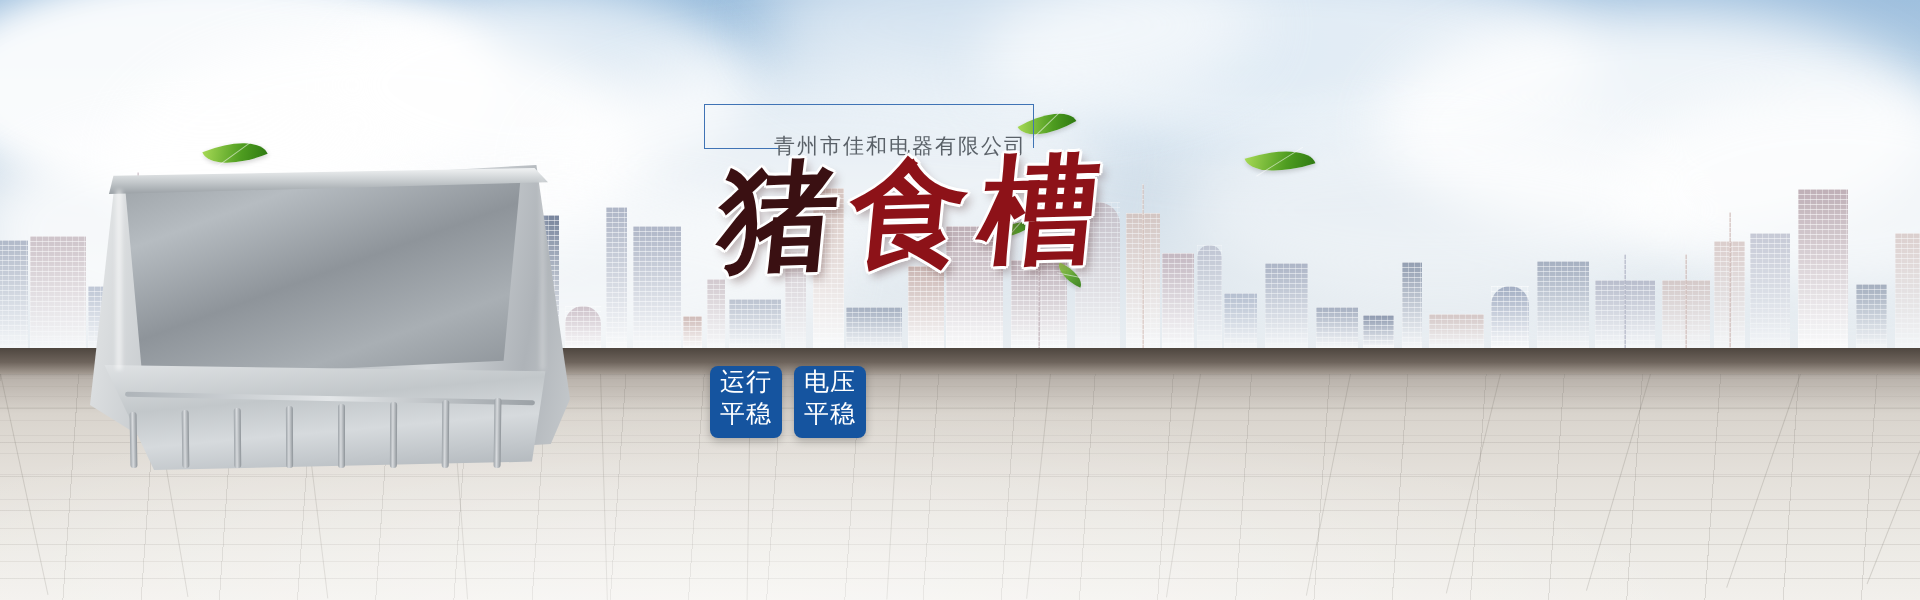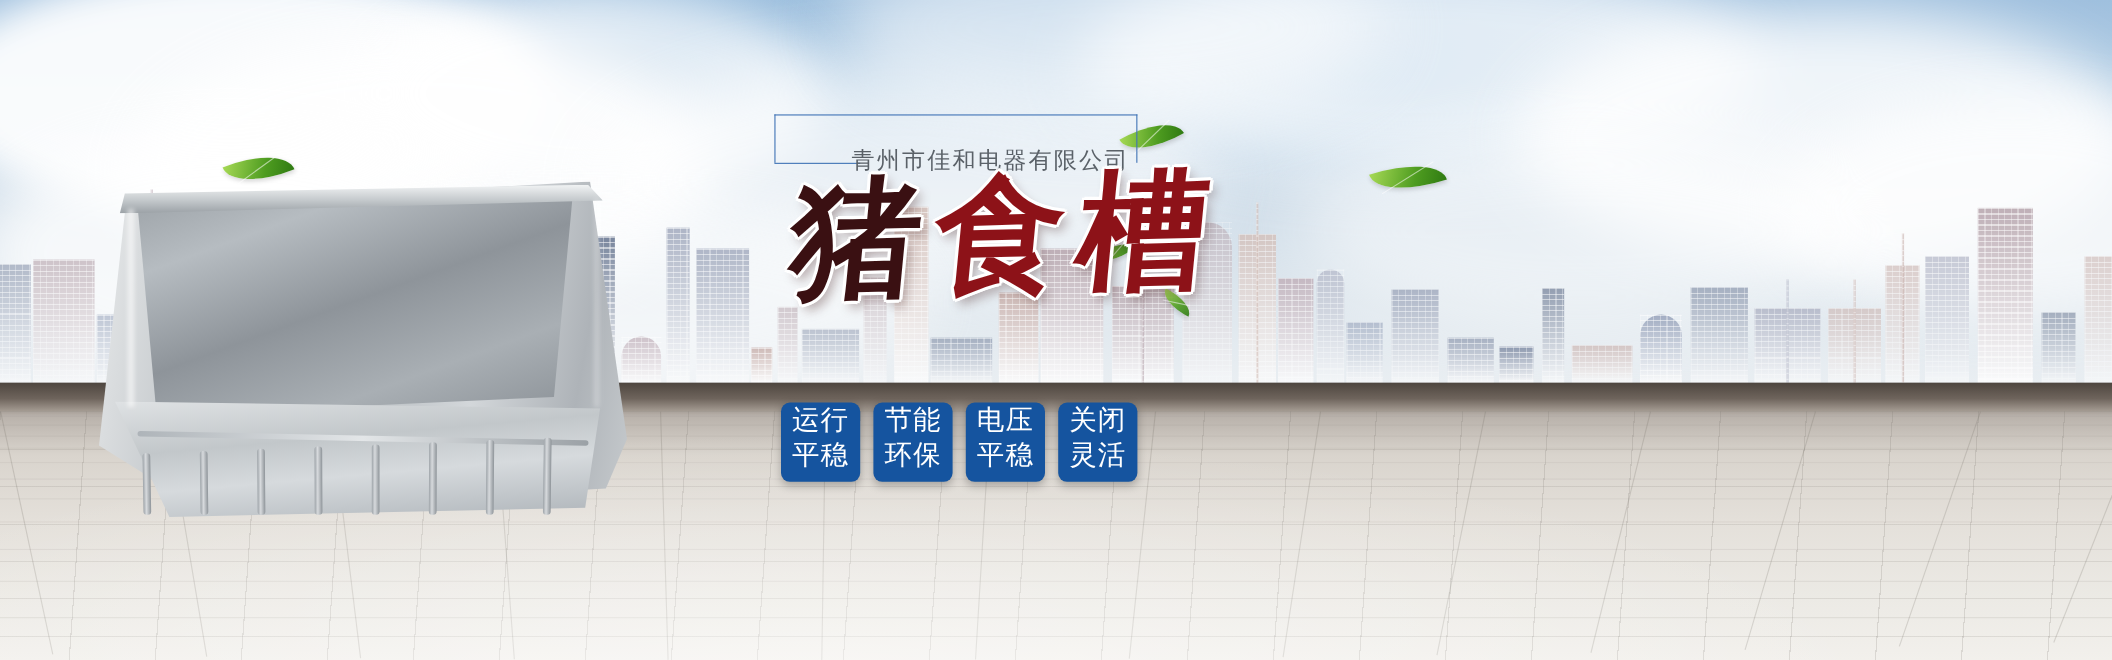--- a/index.html
+++ b/index.html
@@ -277,27 +277,19 @@
       <span class="ch1">猪</span><span>食</span><span>槽</span>
     </div>
 
 
     <div class="badges" id="badges">
         <div class="badge">
           <span>运行</span>
           <span>平稳</span>
         </div>
         <div class="badge">
-          <span>节能</span>
-          <span>环保</span>
-        </div>
-        <div class="badge">
           <span>电压</span>
           <span>平稳</span>
         </div>
-        <div class="badge">
-          <span>关闭</span>
-          <span>灵活</span>
-        </div>
       </div>
   </div>
 
 </div>
 
 </body></html>

